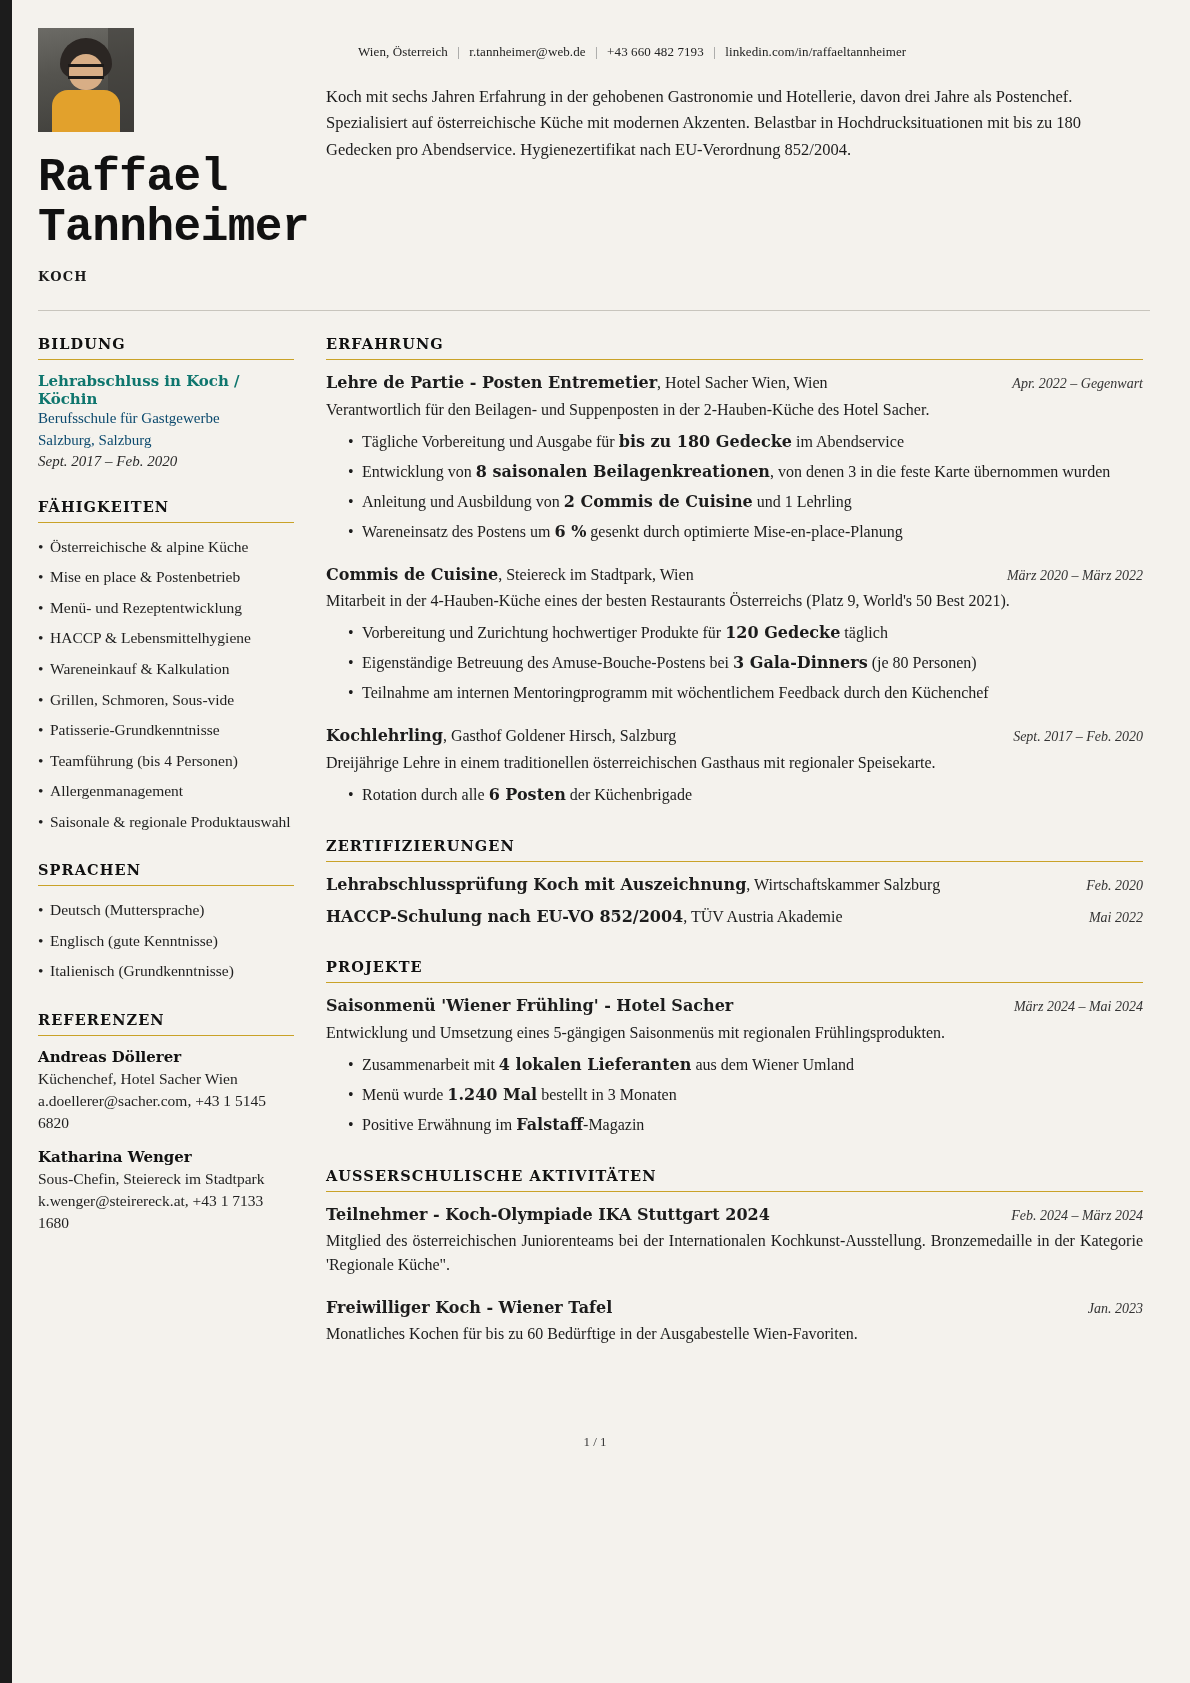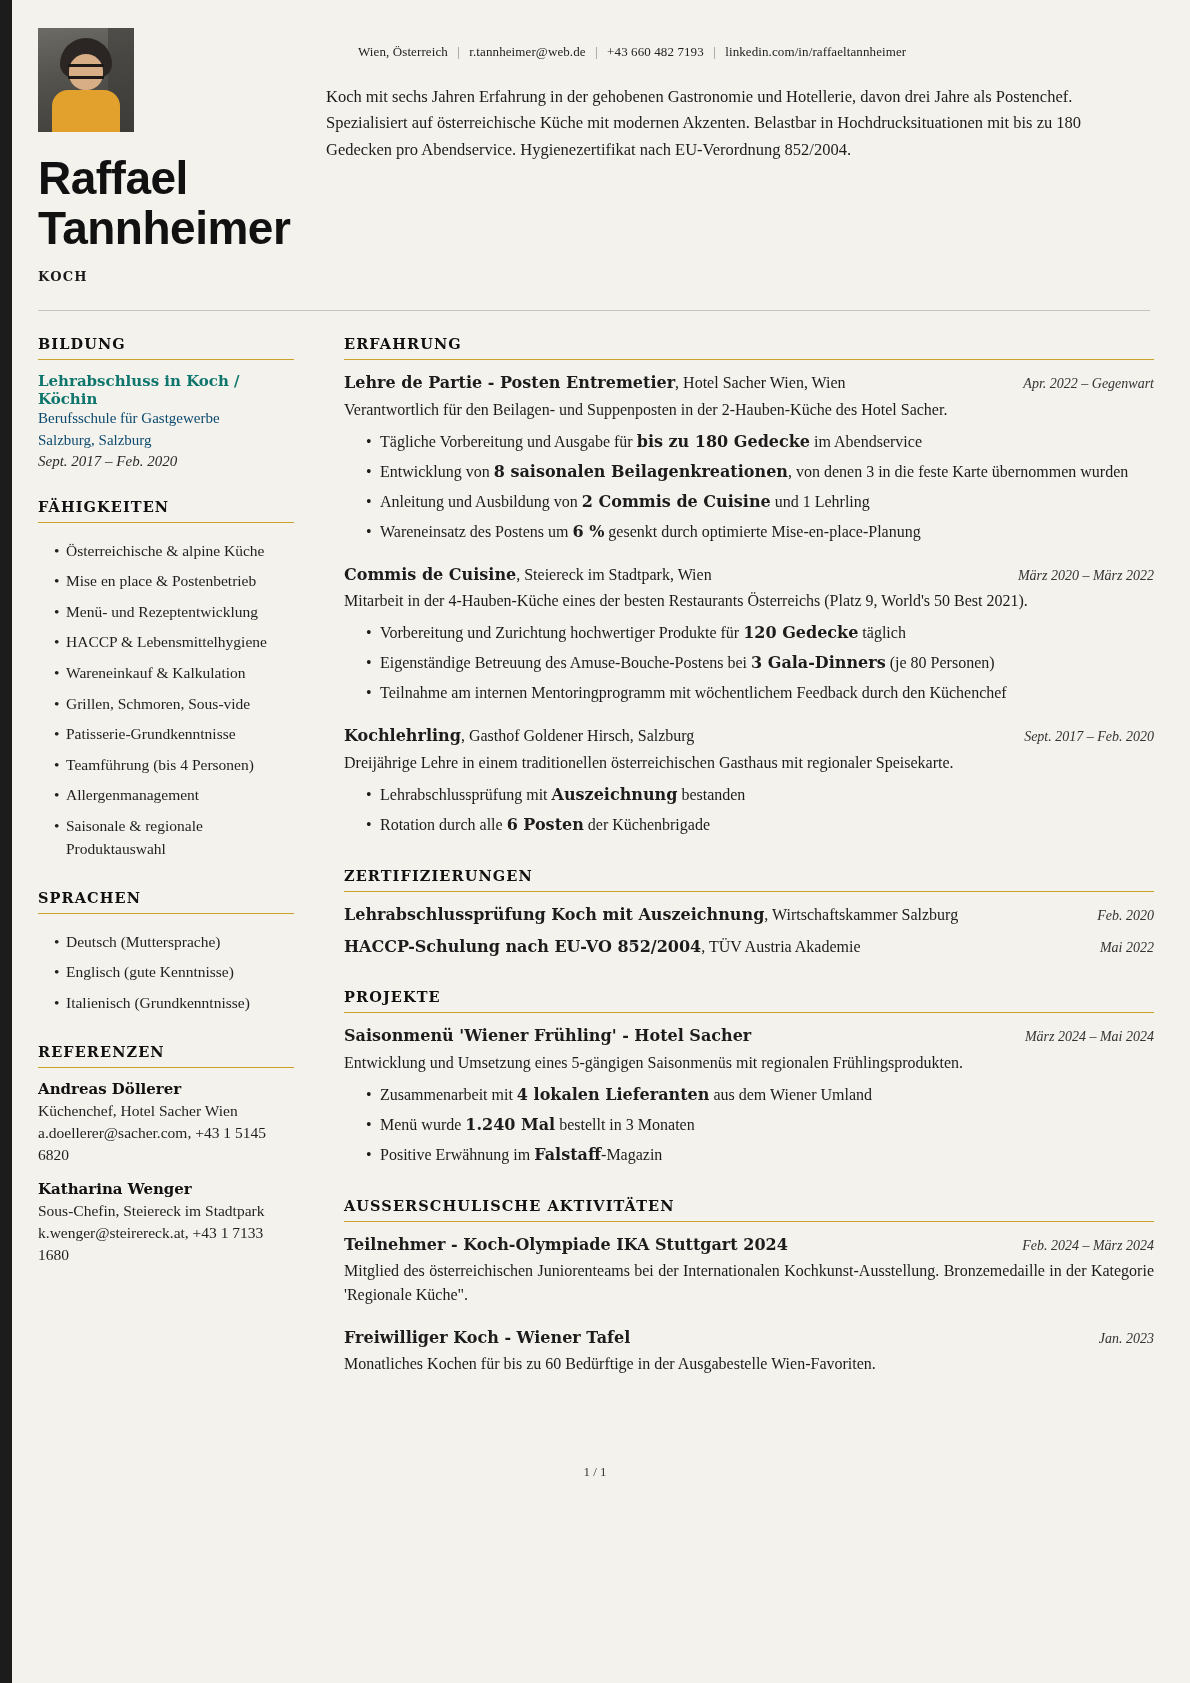--- a/index.html
+++ b/index.html
@@ -73,21 +73,21 @@
     background: #e2a12c;
     border-radius: 16px 16px 0 0;
   }
   .photo .wall {
     position: absolute;
     right: 0; top: 0;
     width: 26px; height: 104px;
     background: rgba(60,58,54,0.55);
   }
   .name {
-    font-family: Liberation Sans, sans-serif;
+    font-family: Liberation Mono, monospace;
     font-weight: bold;
     font-size: 46px;
     line-height: 1.08;
     letter-spacing: -0.5px;
     margin-top: 22px;
     color: #111;
   }
   .role {
     font-family: "DejaVu Serif", serif;
     font-weight: bold;
@@ -136,22 +136,22 @@
 
   
   .top-divider {
     margin: 26px 40px 0 38px;
     border-top: 1px solid #c8c5bd;
   }
 
   
   .columns {
     display: flex;
-    padding: 24px 36px 0 38px;
-    gap: 50px;
+    padding: 24px 47px 0 38px;
+    gap: 32px;
   }
   .col-left {
     width: 256px;
     flex: 0 0 256px;
   }
   .col-right {
     flex: 1;
   }
   .block { margin-bottom: 28px; }
 
@@ -167,21 +167,21 @@
     color: #0c4a6e;
   }
   .edu-date {
     font-size: 15px;
     font-style: italic;
     color: #2a2a2a;
     margin-top: 1px;
   }
   ul.plain {
     list-style: none;
-    margin: 16px;
+    margin: 0;
     padding: 0;
     font-family: Liberation Serif, serif;
   }
   ul.plain li {
     font-size: 15.5px;
     line-height: 1.52;
     margin-bottom: 7px;
     padding-left: 12px;
     position: relative;
     color: #1f1f1f;
@@ -399,21 +399,20 @@
 
         <div class="entry">
           <div class="entry-head">
             <div class="entry-head-left">
               <b>Kochlehrling</b><span>, Gasthof Goldener Hirsch, Salzburg</span>
             </div>
             <div class="entry-date">Sept. 2017 – Feb. 2020</div>
           </div>
           <div class="entry-desc">Dreijährige Lehre in einem traditionellen österreichischen Gasthaus mit regionaler Speisekarte.</div>
           <ul class="bullets">
-            <li><span>Lehrabschlussprüfung mit </span><b>Auszeichnung</b><span> bestanden</span></li>
             <li><span>Rotation durch alle </span><b>6 Posten</b><span> der Küchenbrigade</span></li>
           </ul>
         </div>
       </div>
 
       <div class="block sec-gap">
         <div class="sec-title">ZERTIFIZIERUNGEN</div>
 
         <div class="entry" style="margin-bottom:10px;">
           <div class="entry-head">

